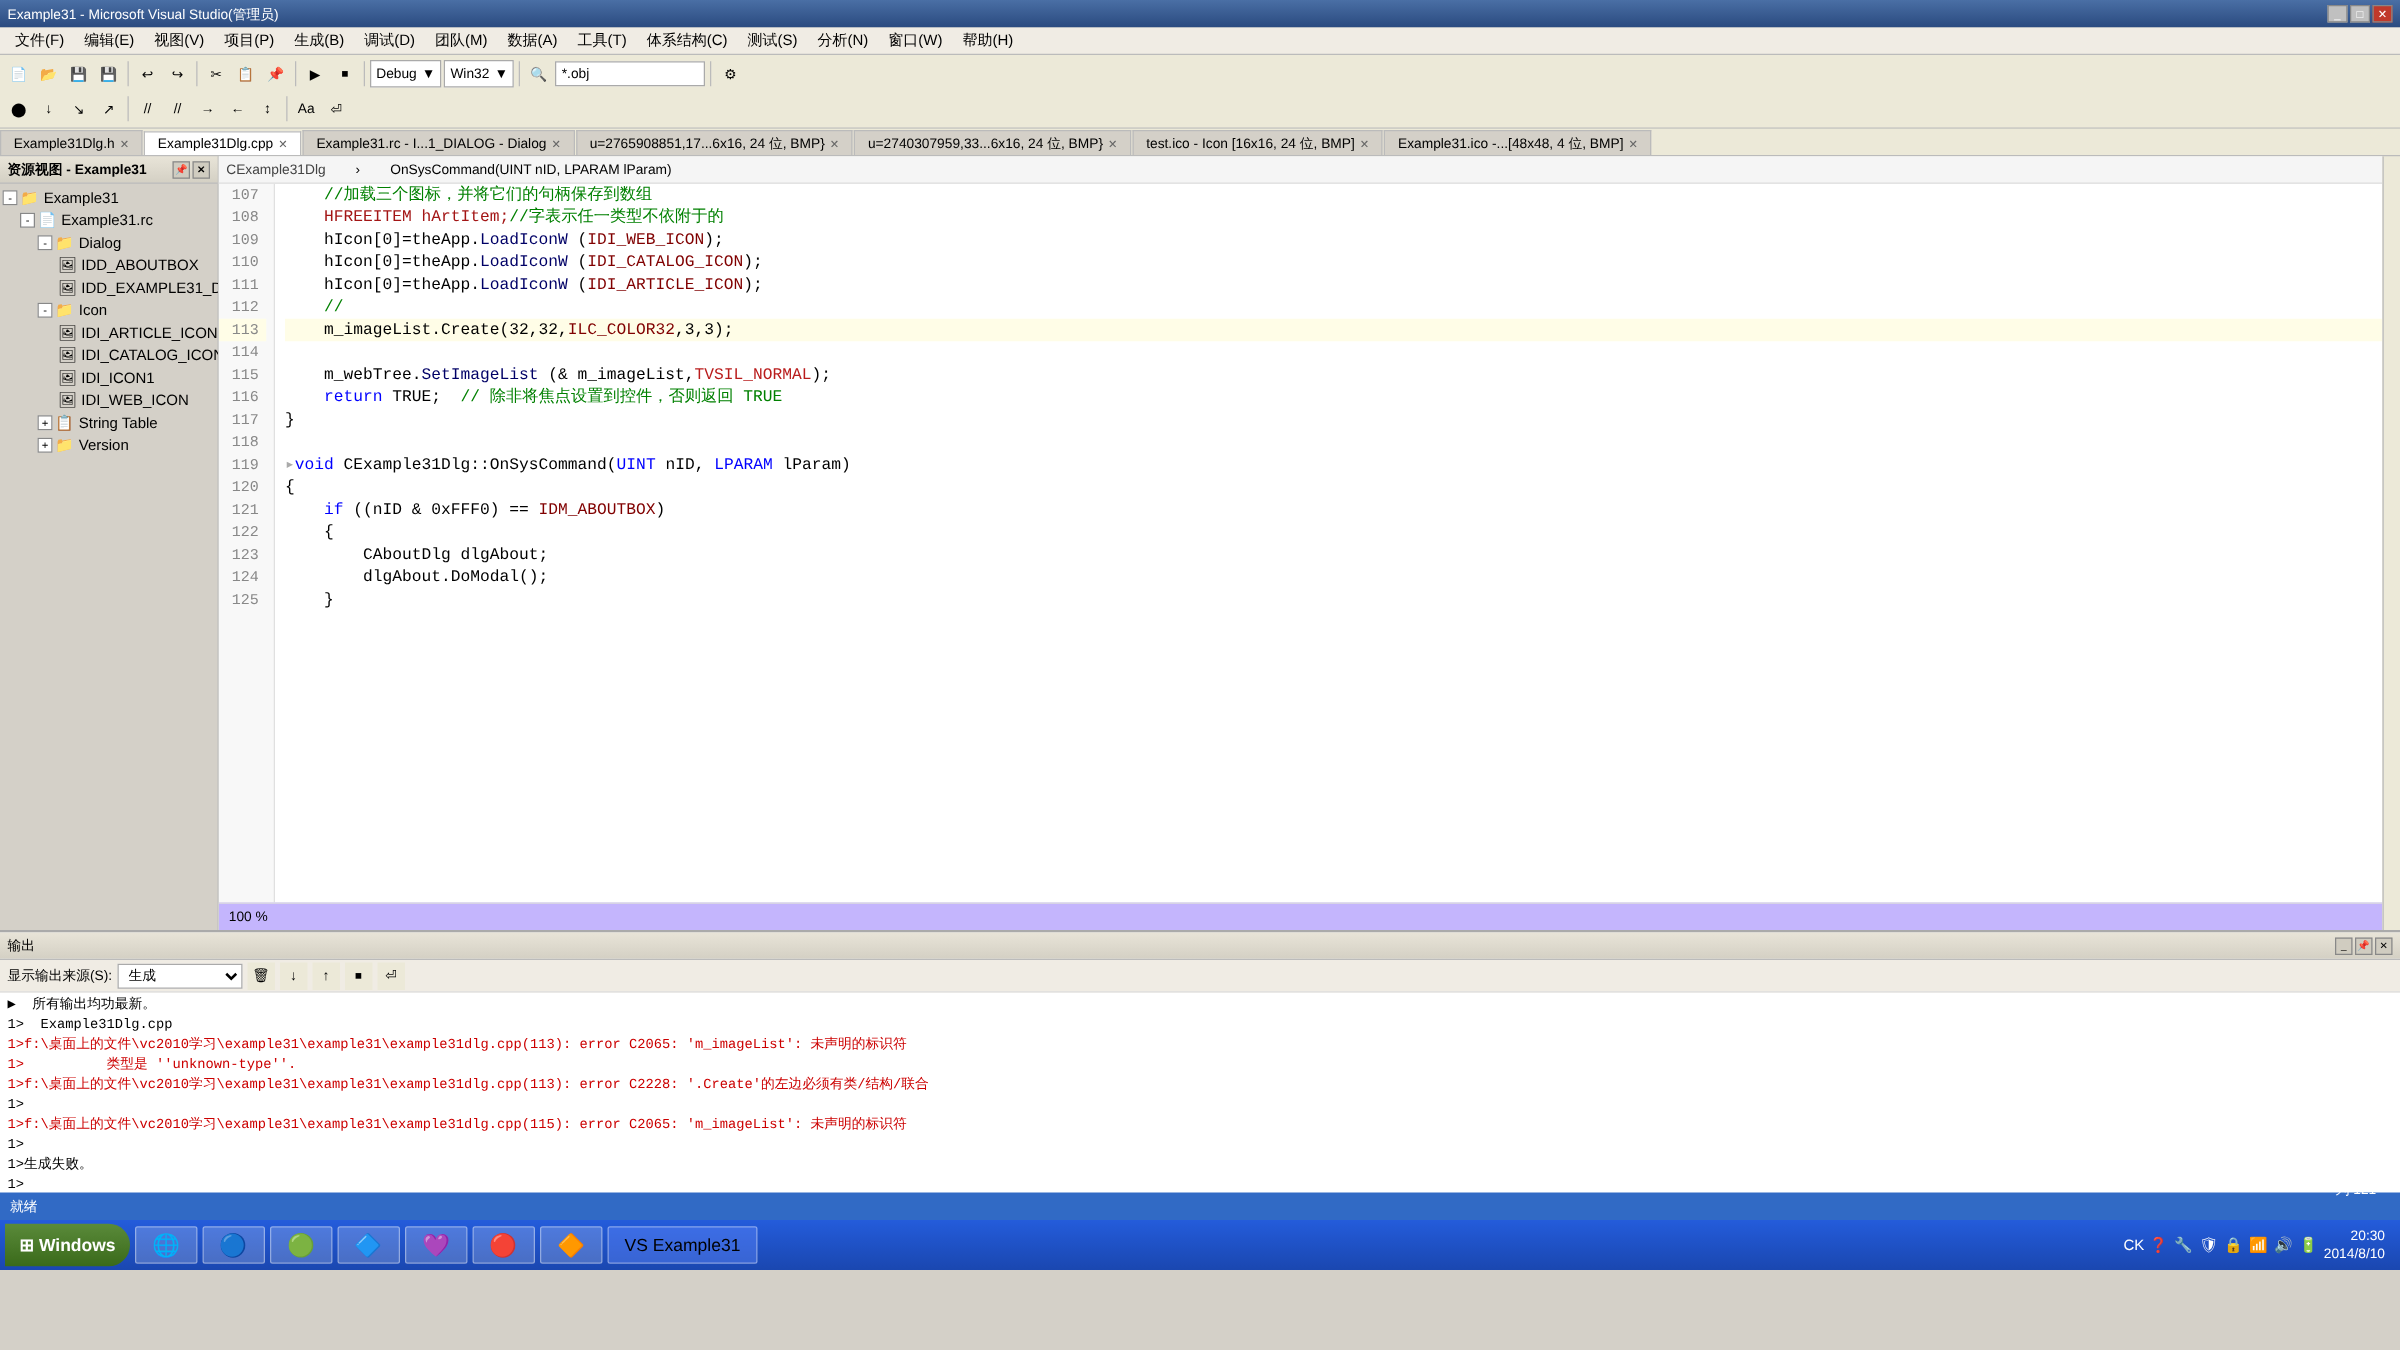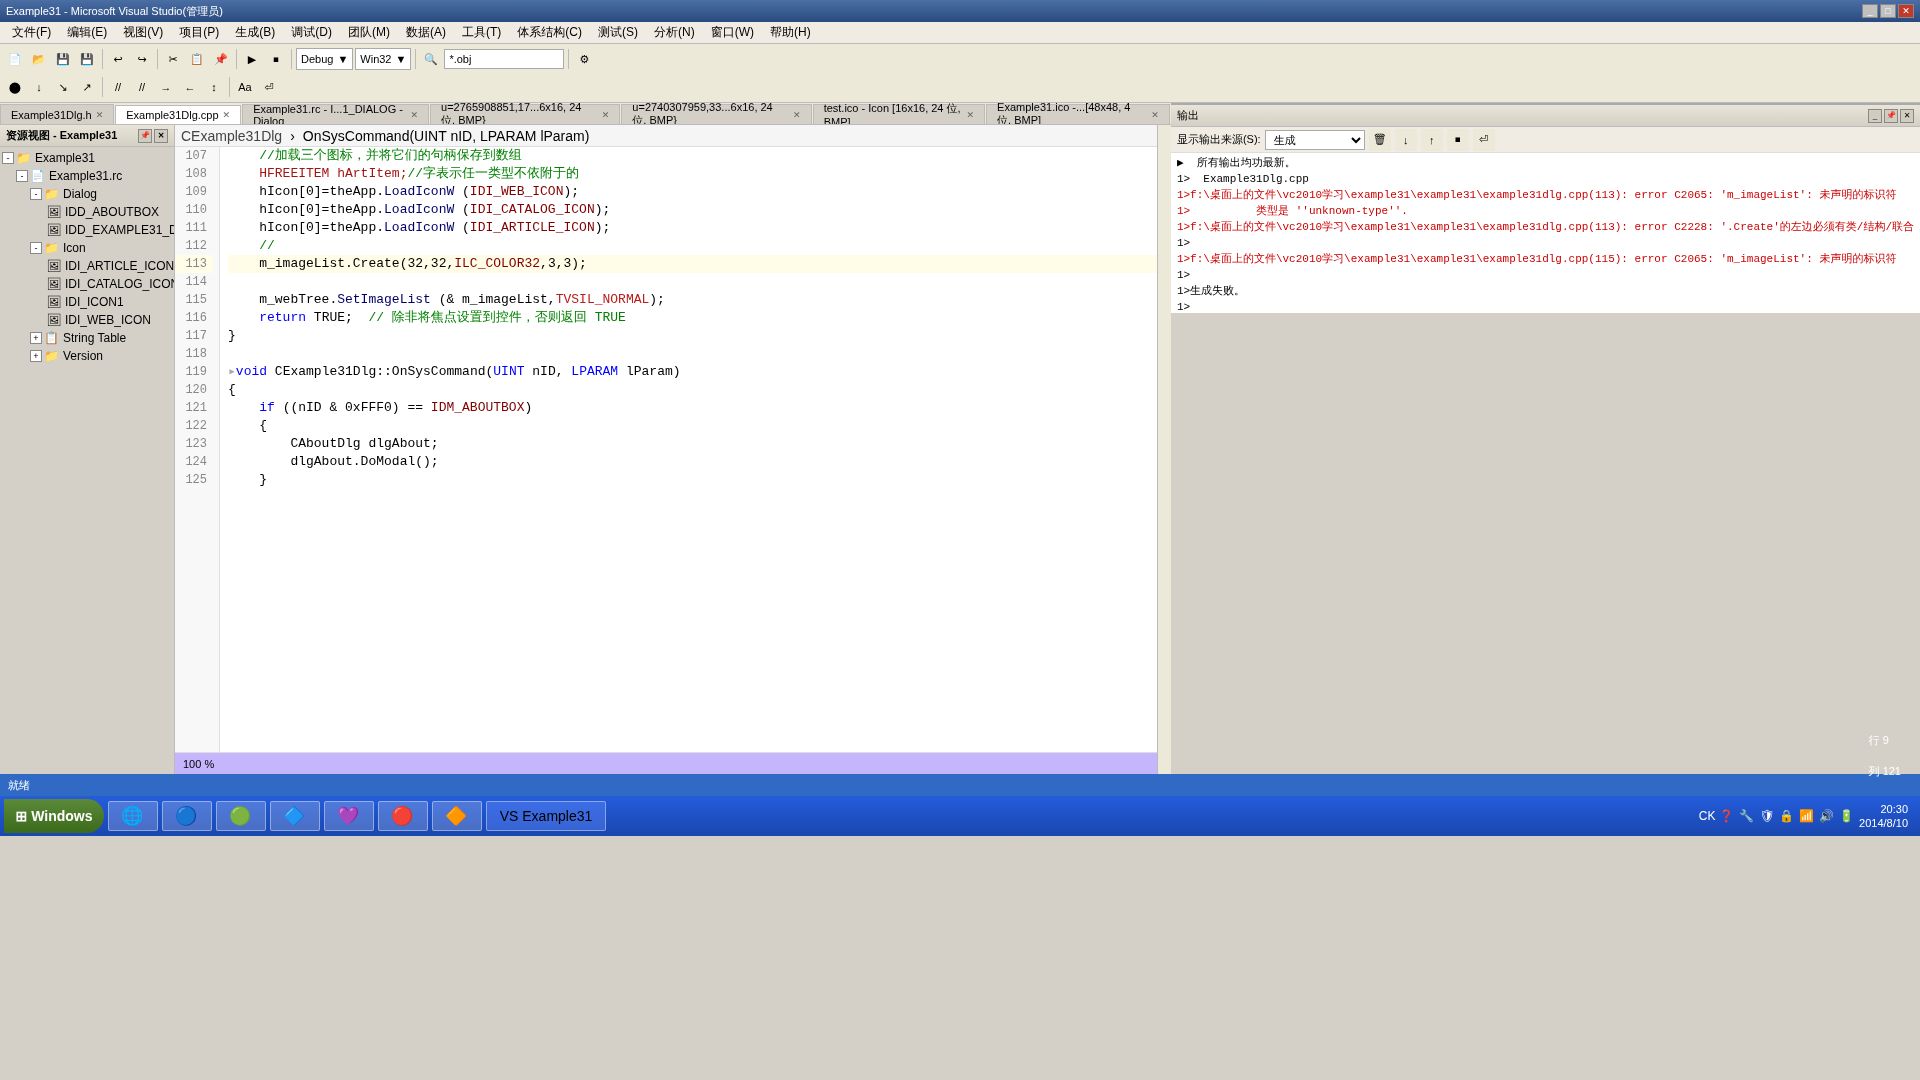--- a/index.html
+++ b/index.html
@@ -178,22 +178,22 @@
       background: white;
       overflow: hidden;
     }
     .code-toolbar {
       height: 22px;
       background: #f5f5f5;
       border-bottom: 1px solid #ddd;
       display: flex;
       align-items: center;
       padding: 0 6px;
-      font-size: 14px;
-      gap: 8px;
+      font-size: 11px;
+      gap: 24px;
     }
     .code-content {
       flex: 1;
       overflow: auto;
       font-family: 'Courier New', monospace;
       font-size: 13px;
       display: flex;
     }
     .line-numbers {
       width: 45px;
@@ -352,25 +352,25 @@
     .tray-icon { 
       width: 16px; height: 16px; 
       display: flex; align-items: center; justify-content: center;
       font-size: 12px;
     }
 
     
     .outer {
       display: flex;
       flex-direction: column;
-      height: 836px;
+      height: 1016px;
     }
     .content-area {
       display: flex;
-      flex-direction: row;
+      flex-direction: column;
       flex: 1;
     }
     .editor-area {
       display: flex;
       flex-direction: column;
       flex: 1;
     }
     .editor-main {
       display: flex;
       flex: 1;

